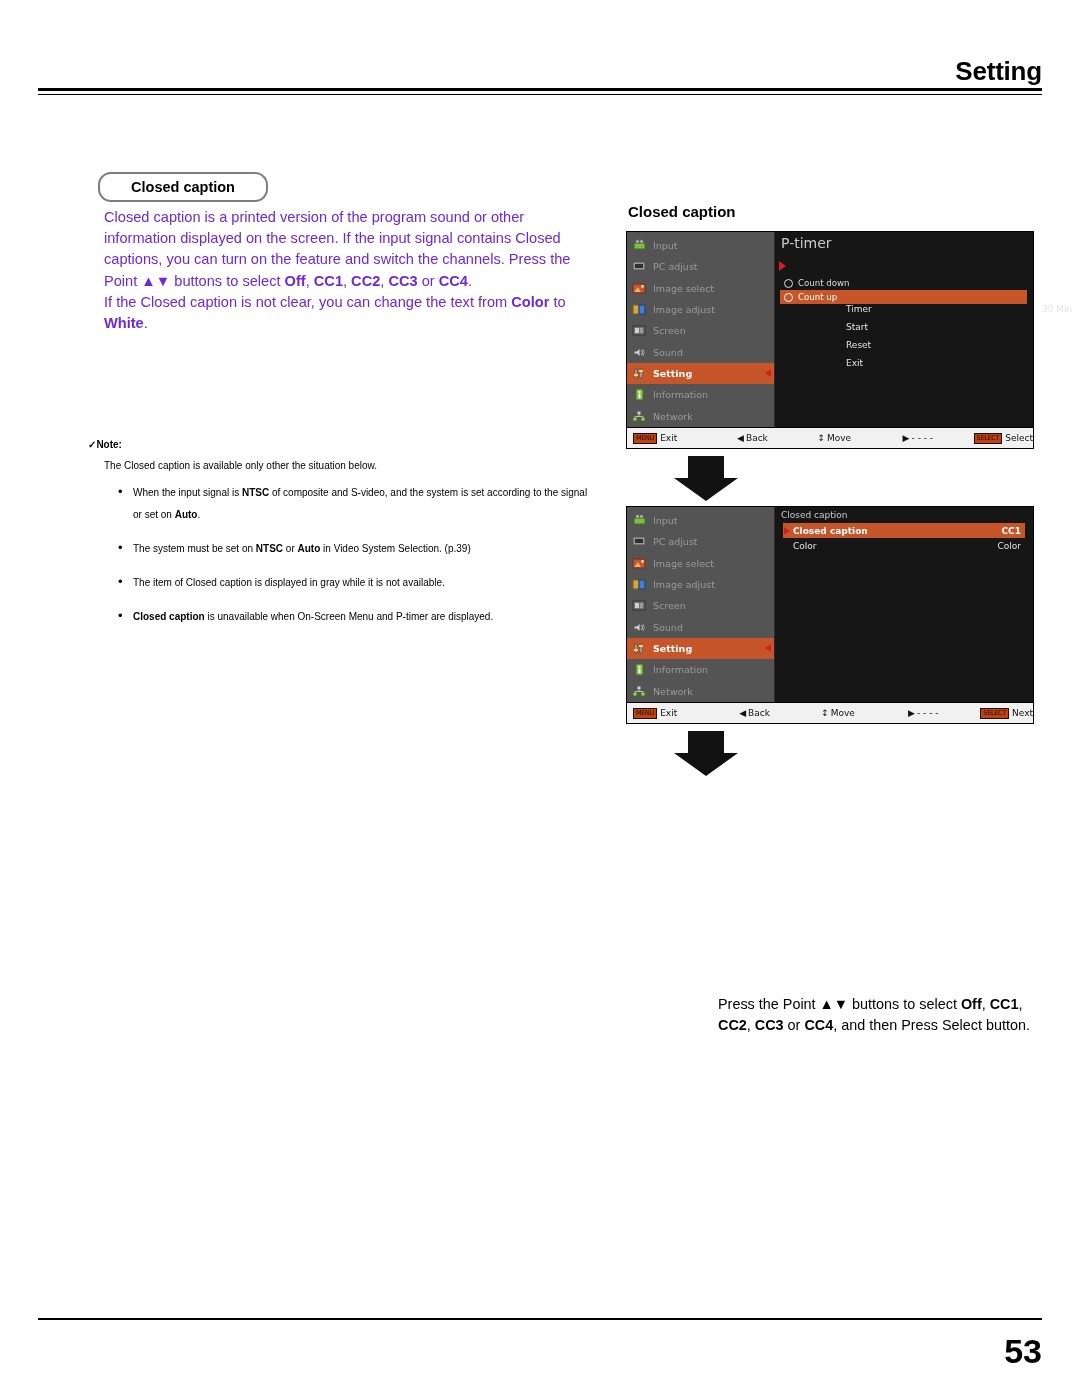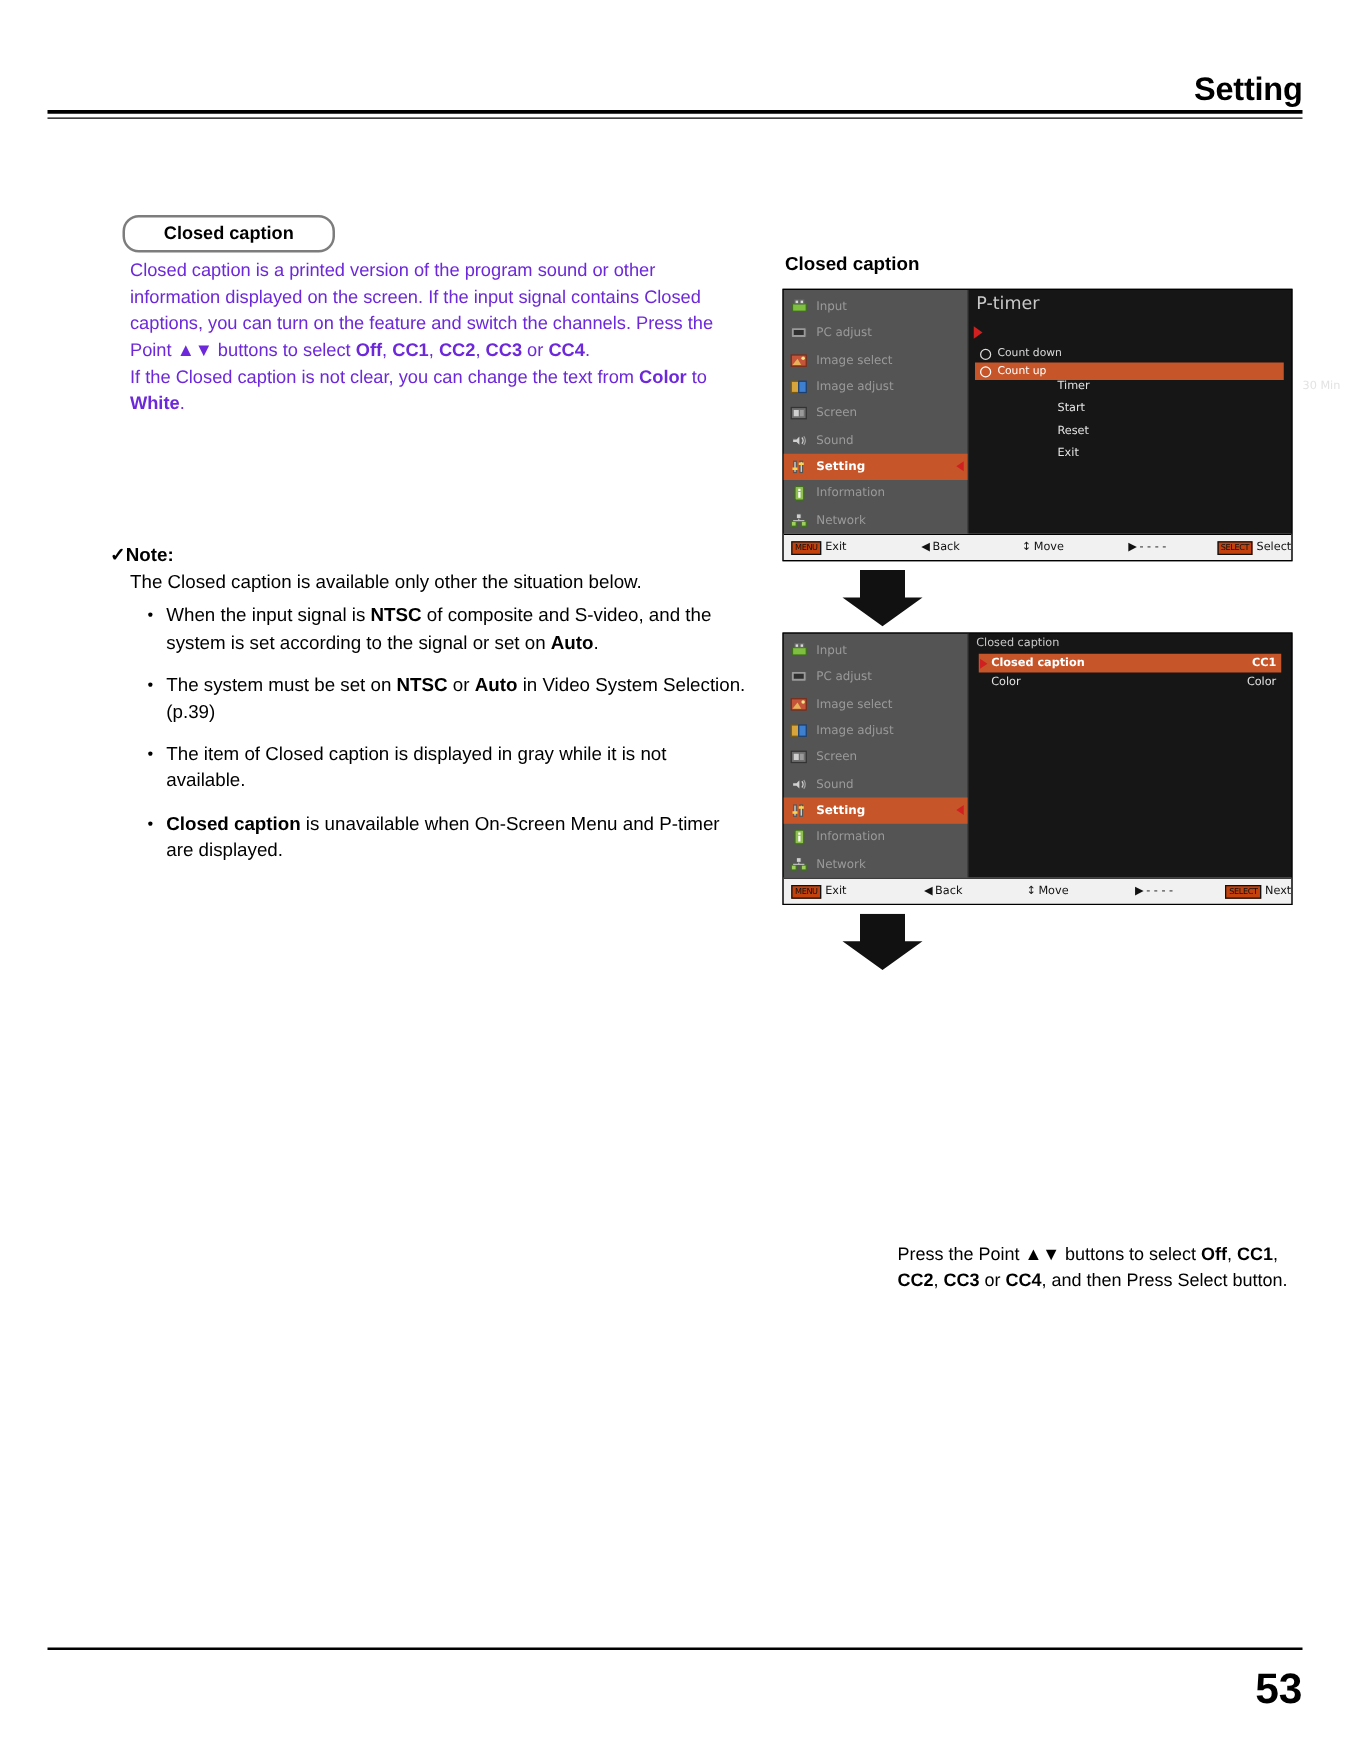--- a/index.html
+++ b/index.html
@@ -97,21 +97,21 @@
     color: #6d28d9;
   }
   .body-text p { margin: 0; }
   .b { font-weight: bold; }
 
   .note-block {
     position: absolute;
     left: 88px;
     top: 434px;
     width: 510px;
-    font-size: 15px;
+    font-size: 10px;
     line-height: 21.2px;
   }
   .note-head {
     font-weight: bold;
     margin: 0 0 0 0;
   }
   .note-intro {
     margin: 0 0 0 16px;
     width: 480px;
   }

